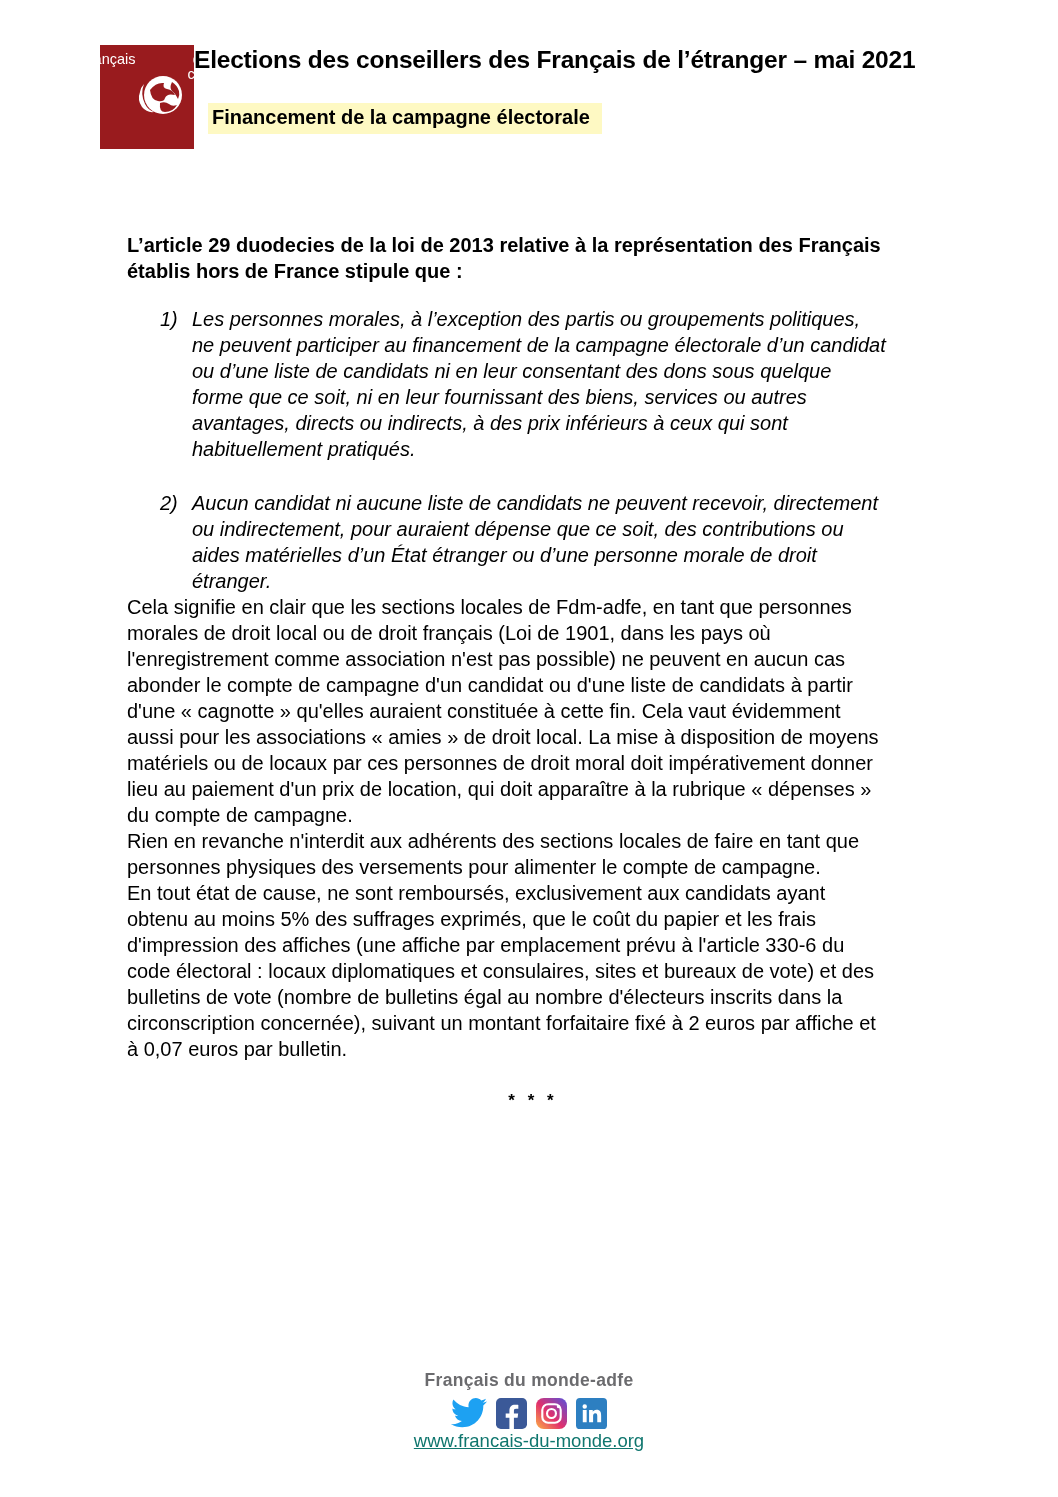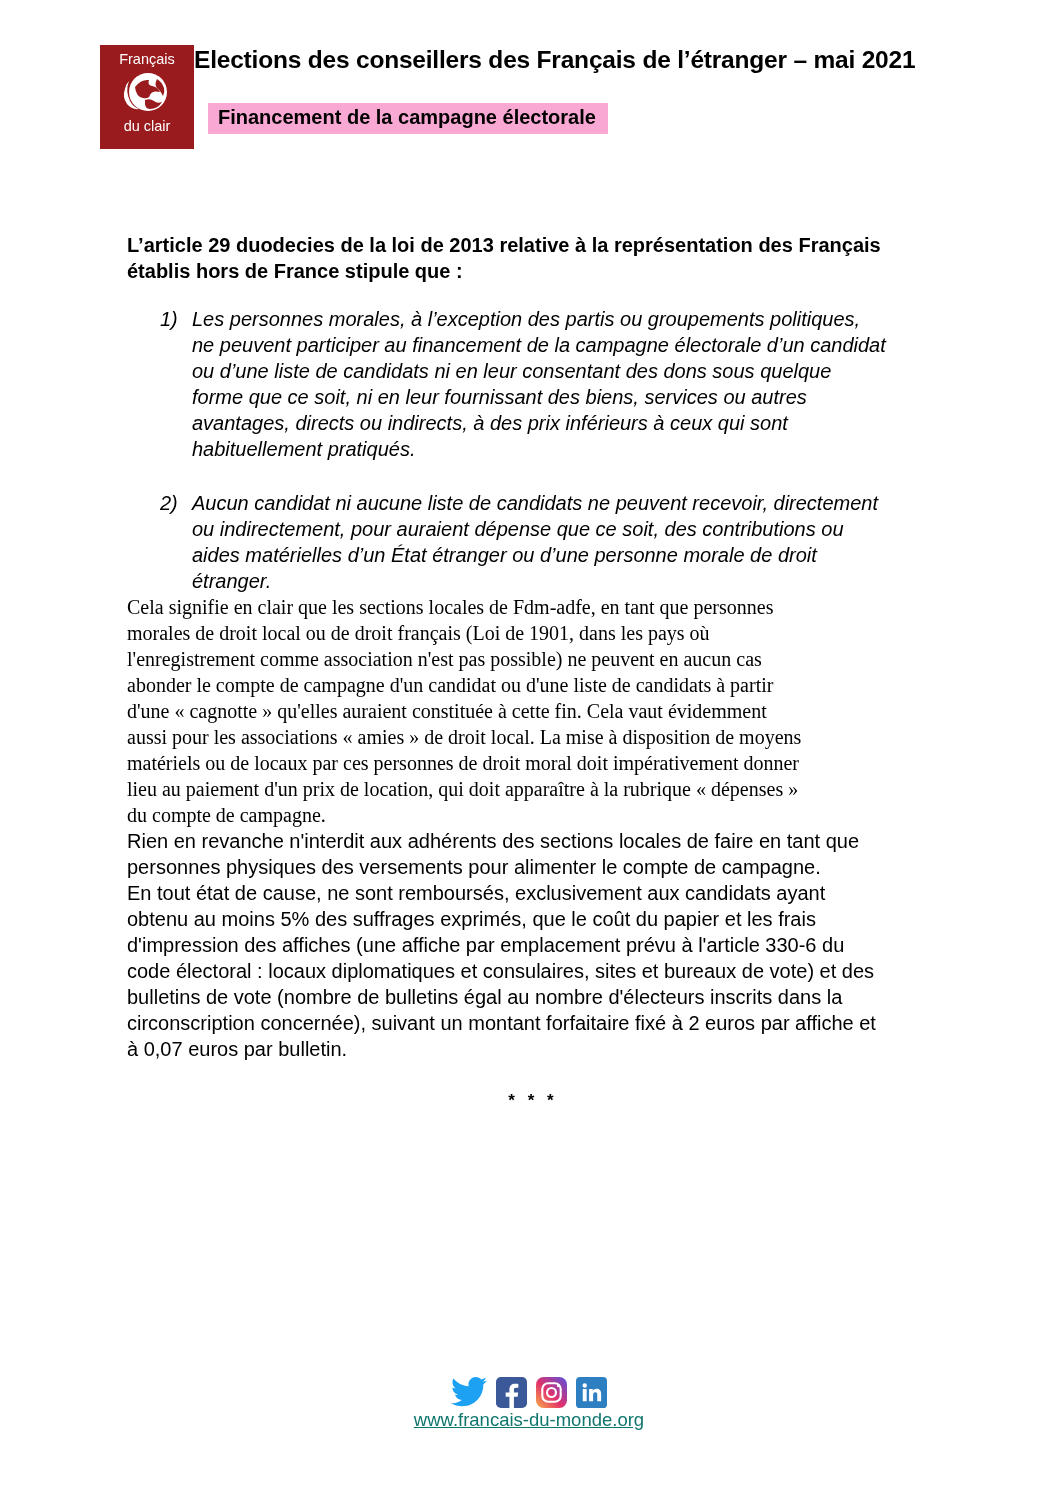--- a/index.html
+++ b/index.html
@@ -15,50 +15,50 @@
 
   
   .logo {
     position:absolute; left:100px; top:45px;
     width:94px; height:104px;
     background:#991b1e;
     color:#fff;
     text-align:center;
     font-size:14.5px;
     line-height:1;
-    display:flex; flex-direction:column; justify-content:flex-start;
+    display:flex; flex-direction:row; justify-content:center;
     padding:7px 0 8px 0; box-sizing:border-box;
   }
   .logo .globe { align-self:center; }
 
   .title {
     position:absolute; left:194px; top:46px;
     font-size:24.5px; font-weight:700; letter-spacing:-0.2px;
     white-space:nowrap;
   }
   .subtitle {
     position:absolute; left:208px; top:103px;
     font-size:20px; font-weight:700;
-    background:#f9a8d4;
-    padding:3px 12px 5px 10px;
+    background:#fef9c3;
+    padding:3px 12px 5px 4px;
   }
 
   
   .content {
     position:absolute; left:127px; top:232px; width:812px;
     font-size:20px; line-height:26px;
   }
   .content p, .content .li { white-space:pre-line; margin:0; }
   .intro { font-weight:700; }
   .list { margin-top:22px; padding-left:33px; }
   .li { display:flex; font-style:italic; }
   .li + .li { margin-top:28px; }
   .li .num { flex:0 0 32px; }
   .li .txt { flex:1; }
-  .p3 { margin-top:26px;font-family:Liberation Serif, serif; }
+  .p3 { margin-top:26px; }
   .p4 { margin-top:22px; }
   .p5 { margin-top:32px; }
   .separator {
     margin-top:26px; text-align:center;
     font-weight:700; font-size:17px; letter-spacing:4px;
   }
 
   
   .footer {
     position:absolute; left:0; right:0; top:1370px;
@@ -139,20 +139,21 @@
 d'impression des affiches (une affiche par emplacement prévu à l'article 330-6 du
 code électoral : locaux diplomatiques et consulaires, sites et bureaux de vote) et des
 bulletins de vote (nombre de bulletins égal au nombre d'électeurs inscrits dans la
 circonscription concernée), suivant un montant forfaitaire fixé à 2 euros par affiche et
 à 0,07 euros par bulletin.</p>
 
     <div class="separator">* * *</div>
   </div>
 
   <div class="footer">
+    <div class="org-name">Français du monde-adfe</div>
 
     <div class="social-row">
       <a href="#" title="Twitter">
         <svg width="36" height="30" viewBox="0 0 24 20">
           <path fill="#1da1f2" d="M23.9 2.4c-.9.4-1.8.65-2.8.77 1-.6 1.8-1.57 2.16-2.72-.95.55-2 .96-3.13 1.18C19.24.67 17.97.07 16.55.07c-2.72 0-4.92 2.2-4.92 4.92 0 .39.04.76.13 1.12C7.67 5.9 4.05 3.95 1.62.98c-.43.72-.67 1.56-.67 2.47 0 1.71.87 3.22 2.19 4.1-.8-.03-1.56-.25-2.23-.62v.06c0 2.39 1.7 4.38 3.95 4.83-.41.11-.85.17-1.3.17-.31 0-.62-.03-.92-.09.63 1.96 2.44 3.38 4.6 3.42-1.68 1.32-3.8 2.1-6.1 2.1-.4 0-.78-.02-1.17-.07 2.19 1.4 4.77 2.21 7.56 2.21 9.05 0 14-7.5 14-13.99v-.63c.96-.69 1.8-1.56 2.46-2.55z"></path>
         </svg>
       </a>
       <a href="#" title="Facebook">
         <svg width="31" height="31" viewBox="0 0 32 32">
           <rect width="32" height="32" rx="5" fill="#3b5998"></rect>

